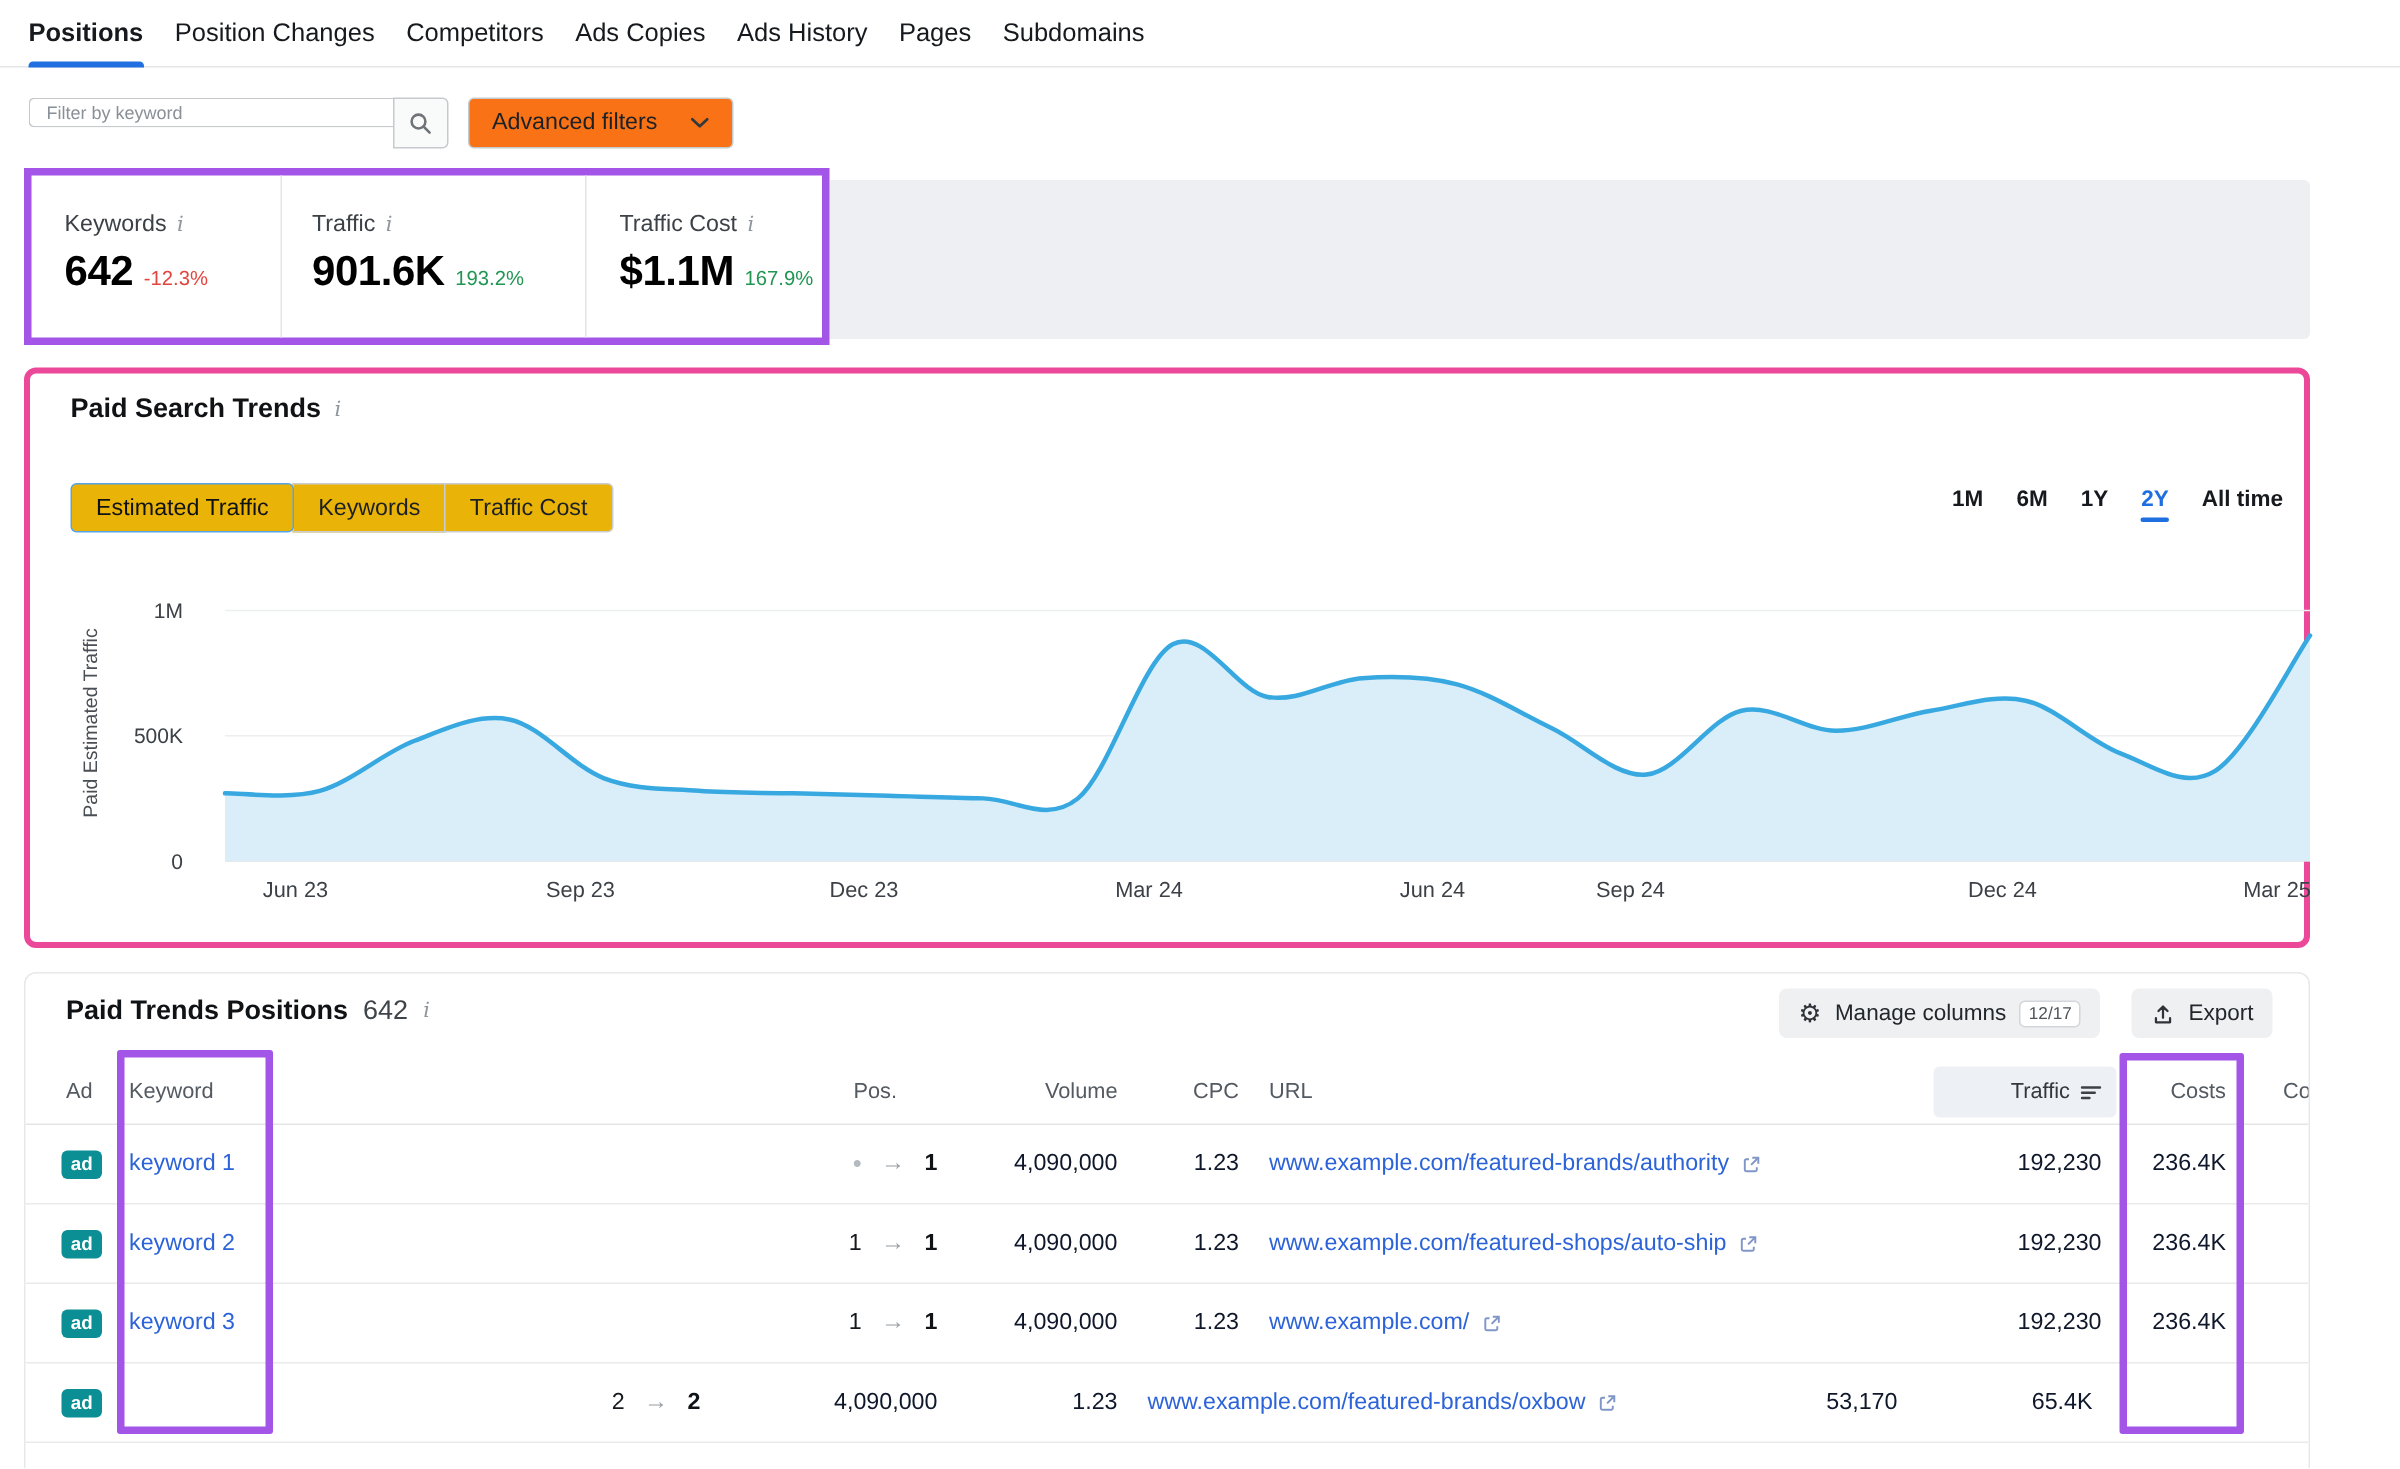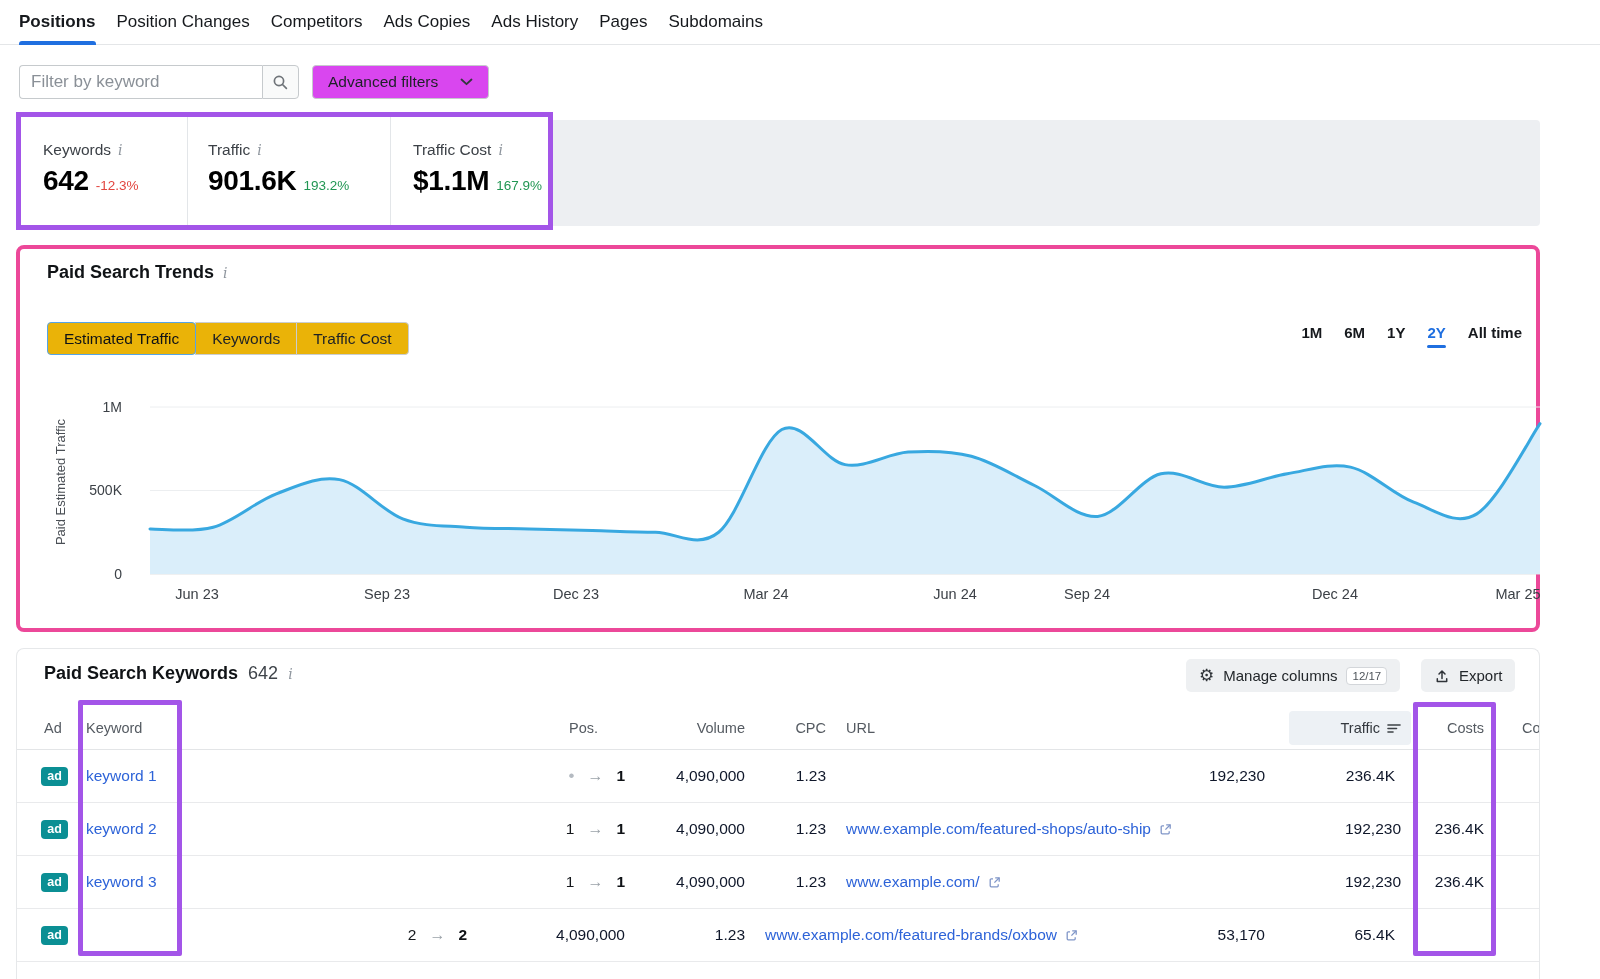--- a/index.html
+++ b/index.html
@@ -15,27 +15,27 @@
   .tabbar{position:absolute;left:0;top:0;width:100%;height:45px;background:#fff;
     border-bottom:1px solid #e4e6e8;display:flex;align-items:center;padding-left:19px;gap:21px}
   .tab{font-size:17px;font-weight:400;color:#16191d;height:45px;display:flex;align-items:center;
     position:relative;cursor:pointer;white-space:nowrap}
   .tab.active{font-weight:700}
   .tab.active::after{content:"";position:absolute;left:0;right:0;bottom:0;height:4px;
     background:var(--accent-blue);border-radius:3px 3px 0 0}
 
   
   .filter-group{position:absolute;left:19px;top:65px;height:34px;display:flex}
-  .filter-input{width:243px;height:34px;border:1px solid #c6cacd;border-right:none;
-    border-radius:4px 0 0 4px;padding:0 11px;font-size:17px;color:#333;outline:none;
+  .filter-input{width:243px;height:20px;border:1px solid #c6cacd;border-right:none;
+    border-radius:4px 0 0 4px;padding:0 11px;font-size:12px;color:#333;outline:none;
     font-family:"Liberation Sans",sans-serif}
   .filter-input::placeholder{color:#8a9097}
   .search-btn{width:37px;height:34px;border:1px solid #c6cacd;border-radius:0 4px 4px 0;
     background:#f9fafa;display:flex;align-items:center;justify-content:center;cursor:pointer}
-  .advanced-btn{position:absolute;left:312px;top:65px;height:34px;padding:0 15px;background:#d946ef;
+  .advanced-btn{position:absolute;left:312px;top:65px;height:34px;padding:0 15px;background:#f97316;
     border:1px solid #c6cacd;border-radius:4px;display:flex;align-items:center;gap:22px;
     font-size:15.5px;color:#1d2126;cursor:pointer}
 
   
   .metrics-strip{position:absolute;left:21px;top:120px;width:1519px;height:106px;
     background:#edeff2;border-radius:4px}
   .metrics-card{position:absolute;left:16px;top:112px;width:537px;height:118px;background:#fff;
     border:5px solid var(--annotation);display:flex}
   .metric{padding:24px 0 0 22px}
   .metric.m1{width:166px}
@@ -222,21 +222,21 @@
   <span class="xtick" style="left:556px">Dec 23</span>
   <span class="xtick" style="left:746px">Mar 24</span>
   <span class="xtick" style="left:935px">Jun 24</span>
   <span class="xtick" style="left:1067px">Sep 24</span>
   <span class="xtick" style="left:1315px">Dec 24</span>
   <span class="xtick" style="left:1498px">Mar 25</span>
 </div>
 
 <div class="pos-card">
   <div class="pos-title-row">
-    <span class="card-title">Paid Search Keywords</span>
+    <span class="card-title">Paid Trends Positions</span>
     <span class="pos-count">642</span>
     <span class="info">i</span>
   </div>
 
   <div class="btn manage">
     <span class="gear">⚙</span>
     <span>Manage columns</span>
     <span class="col-badge">12/17</span>
   </div>
   <div class="btn export">
@@ -278,20 +278,30 @@
       <div class="cell">
           <span class="kw-link">keyword 1</span>
         </div>
       <div class="cell c-pos">
         <span class="pos-prev dot">•</span>
         <span class="pos-arrow">→</span>
         <span class="pos-cur">1</span>
       </div>
       <div class="cell c-vol num">4,090,000</div>
       <div class="cell c-cpc num">1.23</div>
+      <div class="cell c-url">
+        <span class="url-link">
+          <span>www.example.com/featured-brands/authority</span>
+          <svg width="13" height="13" viewBox="0 0 13 13">
+            <path d="M5 2.8H3.2a1 1 0 0 0-1 1v6a1 1 0 0 0 1 1h6a1 1 0 0 0 1-1V8.2" fill="none" stroke="#8096c8" stroke-width="1.3"></path>
+            <path d="M7.2 1.8h4v4" fill="none" stroke="#8096c8" stroke-width="1.3"></path>
+            <path d="M11 2 6.4 6.6" fill="none" stroke="#8096c8" stroke-width="1.3"></path>
+          </svg>
+        </span>
+      </div>
       <div class="cell c-traffic num">192,230</div>
       <div class="cell c-costs num">236.4K</div>
       <div class="cell c-cut"></div>
     </div>
 
     <div class="trow tdata">
       <div class="cell"></div>
       <div class="cell c-ad">
           <span class="ad-badge">ad</span>
         </div>

